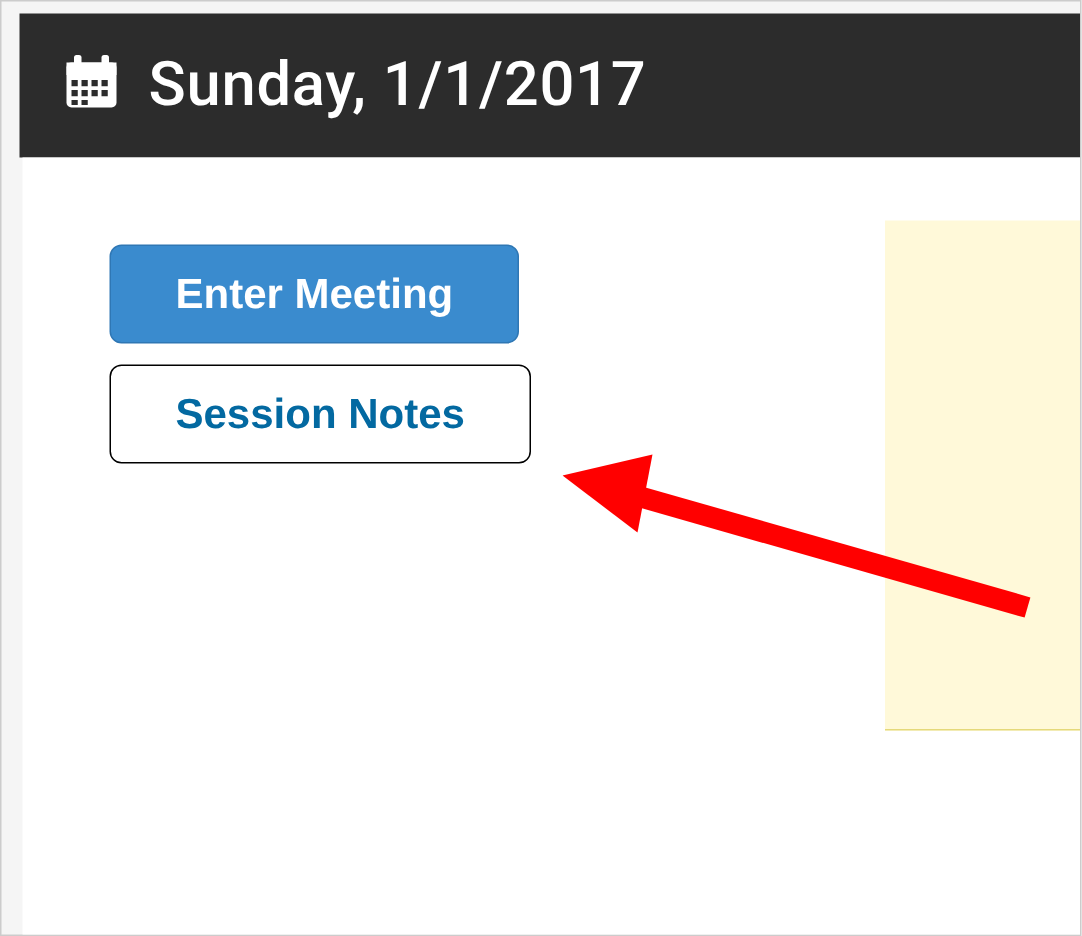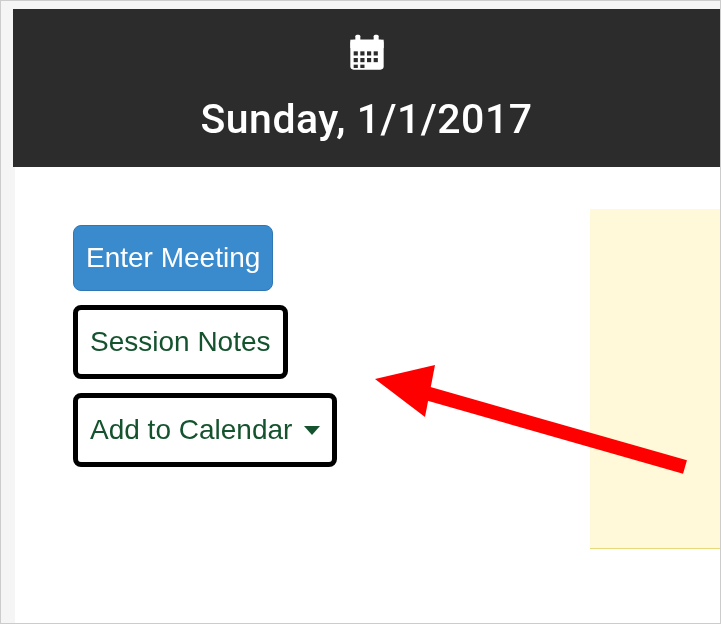--- a/index.html
+++ b/index.html
@@ -14,21 +14,20 @@
     .header {
       background: #2c2c2c;
       color: #fff;
       padding: 24px 28px;
       display: flex;
       align-items: center;
       gap: 18px;
       margin-top: 8px;
       margin-left: 12px;
       margin-right: 0;
-      flex-direction: column;
     }
     .header .cal-icon {
       width: 40px;
       height: 40px;
       flex-shrink: 0;
     }
     .header h1 {
       font-size: 41px;
       font-weight: 500;
       letter-spacing: 0.5px;
@@ -45,36 +44,36 @@
       display: flex;
       gap: 14px;
       margin-bottom: 14px;
       flex-wrap: wrap;
     }
     .btn {
       display: inline-flex;
       align-items: center;
       justify-content: center;
       gap: 10px;
-      padding: 16px 12px;
+      padding: 16px 43px;
       font-size: 28px;
-      font-weight: 400;
+      font-weight: 700;
       border-radius: 8px;
       cursor: pointer;
       white-space: nowrap;
     }
     .btn-primary {
       background: #3a8bce;
       color: #fff;
       border: 1px solid #2f77b4;
     }
     .btn-default {
       background: #fff;
-      color: #14532d;
-      border: 5px solid #000000;
+      color: #0369a1;
+      border: 1px solid #000000;
     }
     .caret {
       display: inline-block;
       width: 0;
       height: 0;
       border-left: 8px solid transparent;
       border-right: 8px solid transparent;
       border-top: 9px solid currentColor;
       margin-left: 2px;
     }
@@ -128,26 +127,20 @@
       <span>Enter Meeting</span>
     </button>
   </div>
 
   <div class="btn-row">
     <button class="btn btn-default">
       <span>Session Notes</span>
     </button>
   </div>
 
-  <div class="btn-row">
-    <button class="btn btn-default">
-      <span>Add to Calendar</span>
-      <span class="caret"></span>
-    </button>
-  </div>
 
   <svg class="arrow" width="340" height="140">
     <defs>
       <marker id="arrowhead" markerWidth="6" markerHeight="6" refX="1" refY="3" orient="auto">
         <polygon points="0 0, 6 3, 0 6" fill="#ff0000"></polygon>
       </marker>
     </defs>
     <line x1="310" y1="110" x2="30" y2="30" stroke="#ff0000" stroke-width="14"></line>
     <polygon points="0,22 60,8 50,60" fill="#ff0000"></polygon>
   </svg>

